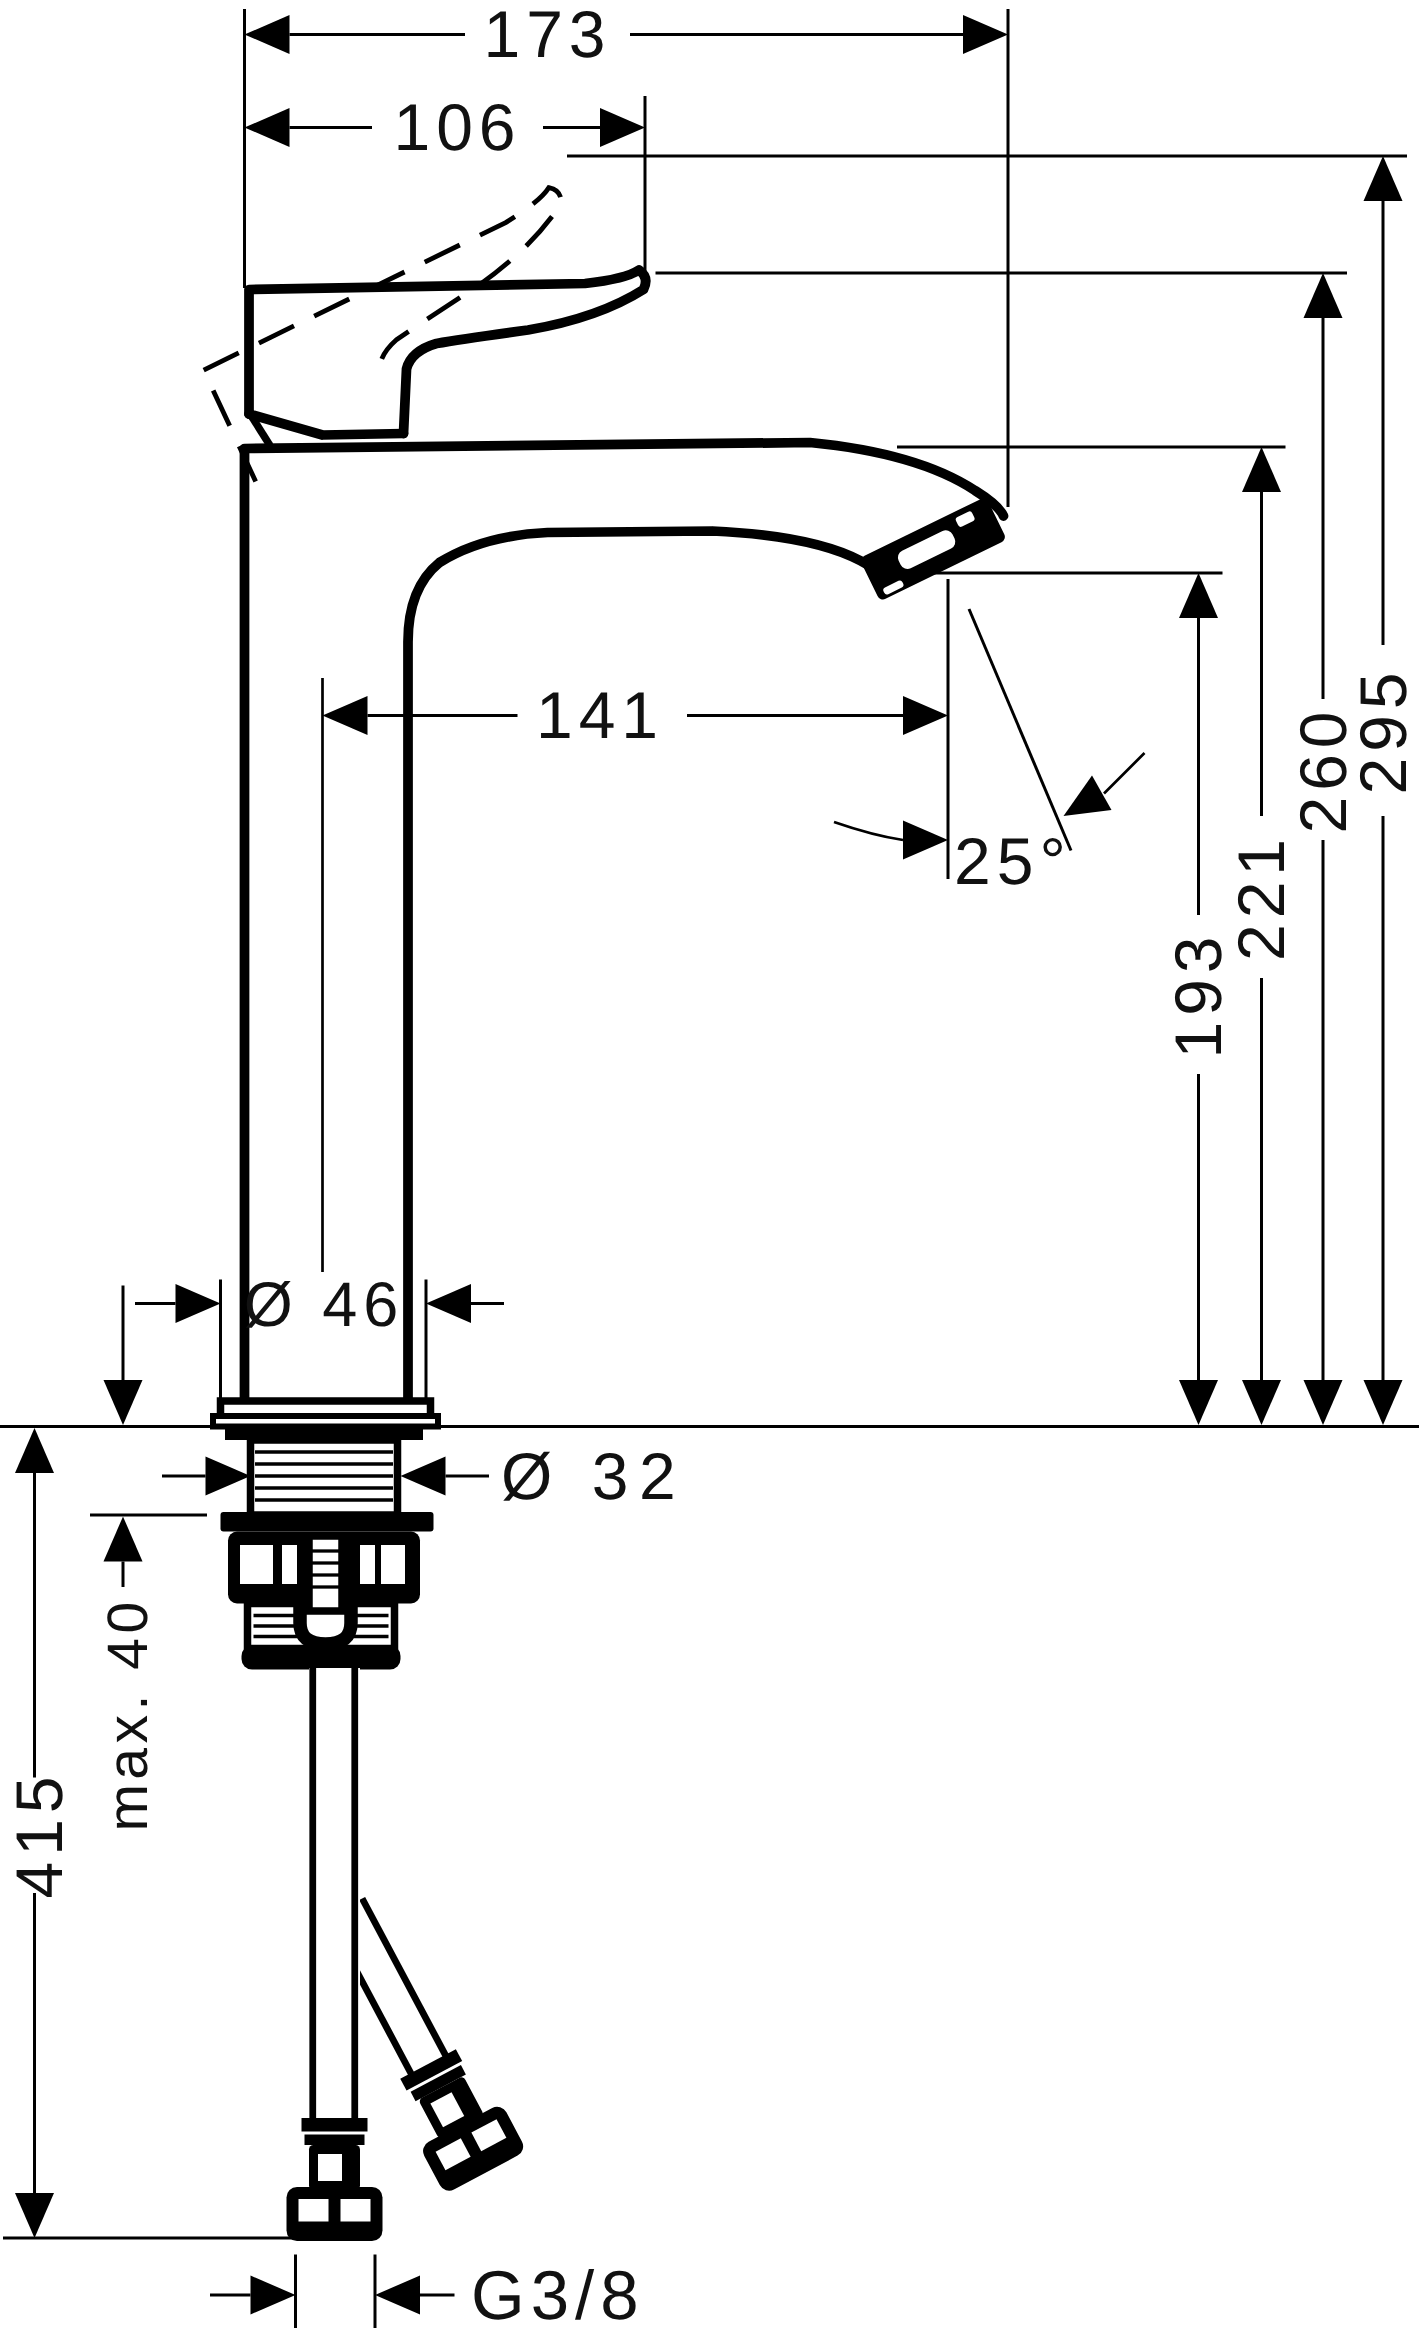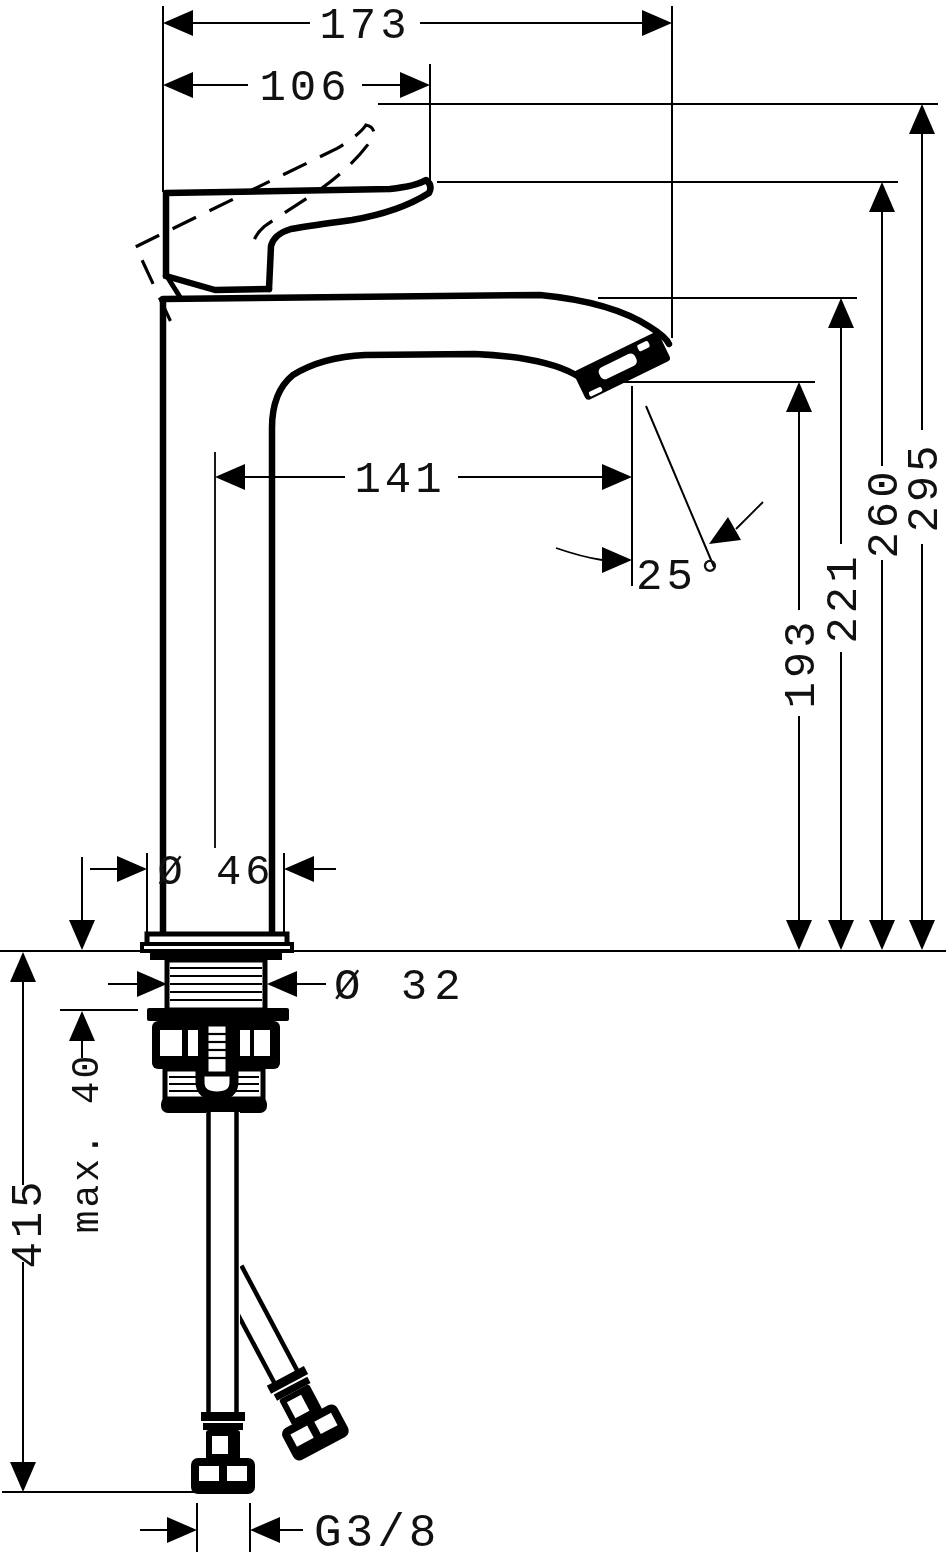--- a/index.html
+++ b/index.html
@@ -1,17 +1,17 @@
 <!DOCTYPE html>
 <html><head>
 <meta charset="utf-8">
 <style>
   html,body{margin:0;padding:0;background:#fff;}
   .stage{position:relative;width:946px;height:1553px;background:#ffffff;overflow:hidden;
-         font-family:Liberation Mono, monospace;}
+         font-family:Liberation Sans, sans-serif;}
   svg{display:block;}
   .outline{fill:none;stroke:#000;stroke-width:6.5;stroke-linecap:round;stroke-linejoin:round;}
   .outline2{fill:none;stroke:#000;stroke-width:5;stroke-linejoin:round;}
   .dashed{fill:none;stroke:#000;stroke-width:3.2;stroke-dasharray:26 15;stroke-linecap:butt;}
   .thin{fill:none;stroke:#000;stroke-width:2;}
   .thin15{fill:none;stroke:#000;stroke-width:1.8;}
   .hatch{fill:none;stroke:#000;stroke-width:2.2;}
   .arr{fill:#000;stroke:none;}
   .dimtext{font-size:44px;letter-spacing:4px;fill:#111;}
   .dimtext-sm{font-size:38px;letter-spacing:3px;fill:#111;}

